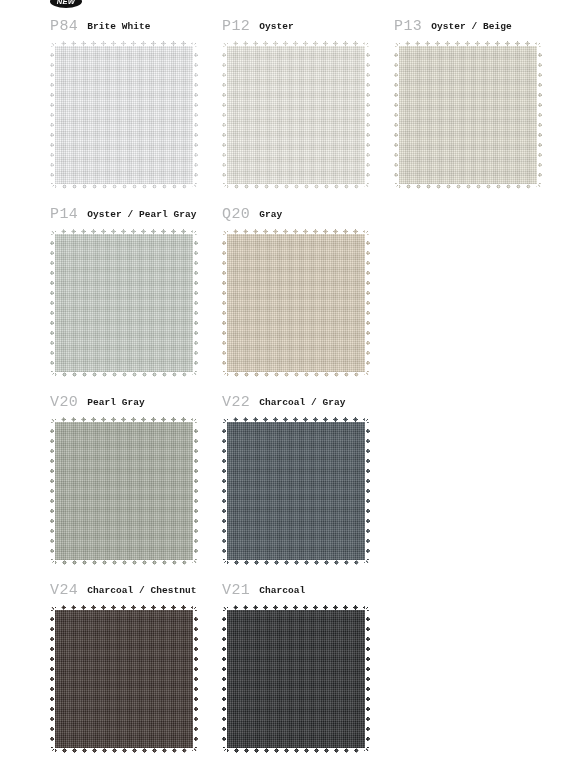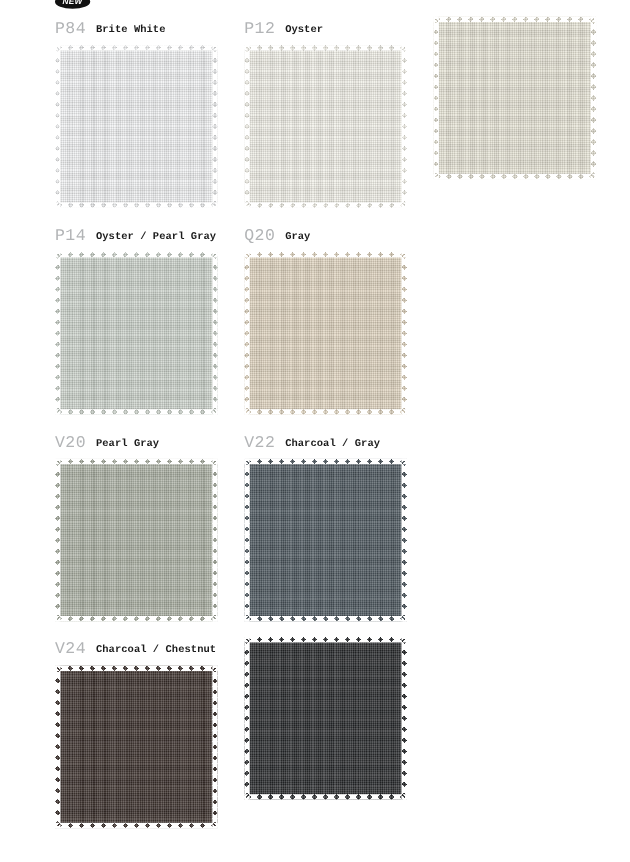--- a/index.html
+++ b/index.html
@@ -200,20 +200,24 @@
         <div class="cell-head">
           <span class="code">P12</span>
           <span class="name">Oyster</span>
         </div>
         <div class="swatch" style="background-color: rgb(240, 238, 230);">
           <div class="edge-l"></div>
           <div class="edge-r"></div>
         </div>
       </div>
       <div class="swatch-cell">
+        <div class="cell-head">
+          <span class="code">P13</span>
+          <span class="name">Oyster / Beige</span>
+        </div>
         <div class="swatch" style="background-color: rgb(229, 226, 212);">
           <div class="edge-l"></div>
           <div class="edge-r"></div>
         </div>
       </div>
     </div>
     <div class="swatch-row">
       <div class="swatch-cell">
         <div class="cell-head">
           <span class="code">P14</span>
@@ -262,20 +266,24 @@
         <div class="cell-head">
           <span class="code">V24</span>
           <span class="name">Charcoal / Chestnut</span>
         </div>
         <div class="swatch" style="background-color: rgb(59, 48, 43);">
           <div class="edge-l"></div>
           <div class="edge-r"></div>
         </div>
       </div>
       <div class="swatch-cell">
+        <div class="cell-head">
+          <span class="code">V21</span>
+          <span class="name">Charcoal</span>
+        </div>
         <div class="swatch" style="background-color: rgb(38, 40, 42);">
           <div class="edge-l"></div>
           <div class="edge-r"></div>
         </div>
       </div>
       <div class="swatch-cell empty">
         <div class="cell-head">
           <span class="code"></span>
           <span class="name"></span>
         </div>

